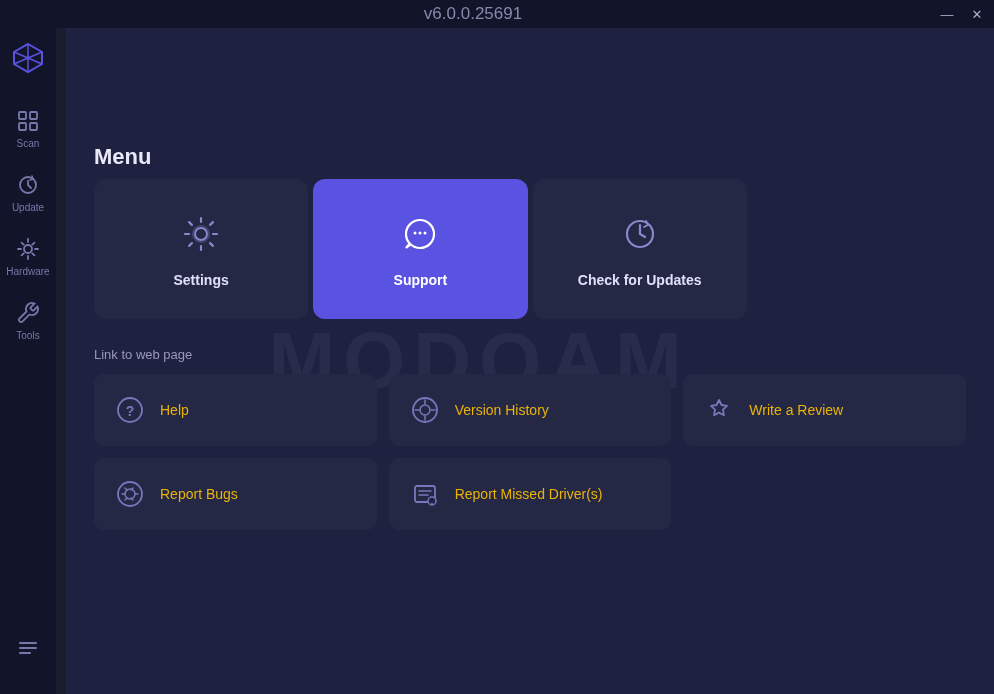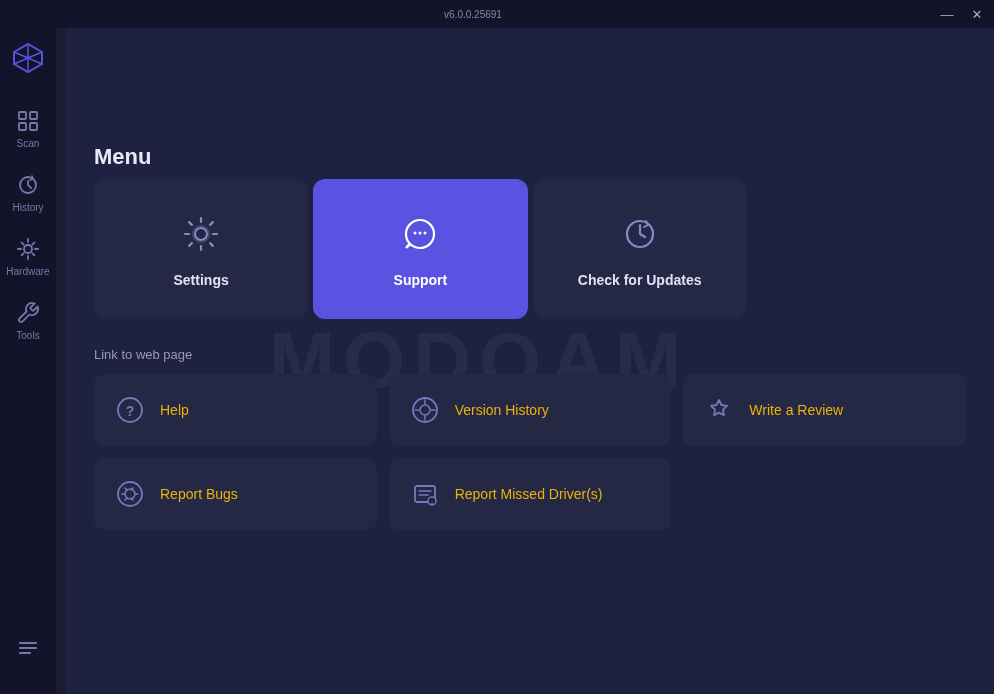--- a/index.html
+++ b/index.html
@@ -19,21 +19,21 @@
       top: 0; left: 0; right: 0;
       height: 28px;
       background: #12152a;
       display: flex;
       align-items: center;
       justify-content: flex-end;
       padding: 0 8px;
       z-index: 100;
     }
     .titlebar-version {
-      font-size: 10px;
+      font-size: 17px;
       color: #8888aa;
       margin-right: auto;
       margin-left: auto;
     }
     .titlebar-controls {
       display: flex;
       gap: 12px;
     }
     .titlebar-btn {
       font-size: 13px;
@@ -241,21 +241,21 @@
   </div>
 
   <div class="sidebar-item">
     <div class="icon-wrap">
       <svg width="24" height="24" viewBox="0 0 24 24" fill="none">
         <circle cx="12" cy="12" r="8" stroke="currentColor" stroke-width="1.8"></circle>
         <path d="M12 8v4l3 3" stroke="currentColor" stroke-width="1.8" stroke-linecap="round"></path>
         <path d="M16 3l1 3-3 1" stroke="currentColor" stroke-width="1.5" stroke-linecap="round"></path>
       </svg>
     </div>
-    <span class="item-label">History</span>
+    <span class="item-label">Update</span>
   </div>
 
   <div class="sidebar-item">
     <div class="icon-wrap">
       <svg width="24" height="24" viewBox="0 0 24 24" fill="none">
         <circle cx="12" cy="12" r="4" stroke="currentColor" stroke-width="1.8"></circle>
         <path d="M12 2v3M12 19v3M2 12h3M19 12h3M5.6 5.6l2.1 2.1M16.3 16.3l2.1 2.1M5.6 18.4l2.1-2.1M16.3 7.7l2.1-2.1" stroke="currentColor" stroke-width="1.8" stroke-linecap="round"></path>
       </svg>
     </div>
     <span class="item-label">Hardware</span>

